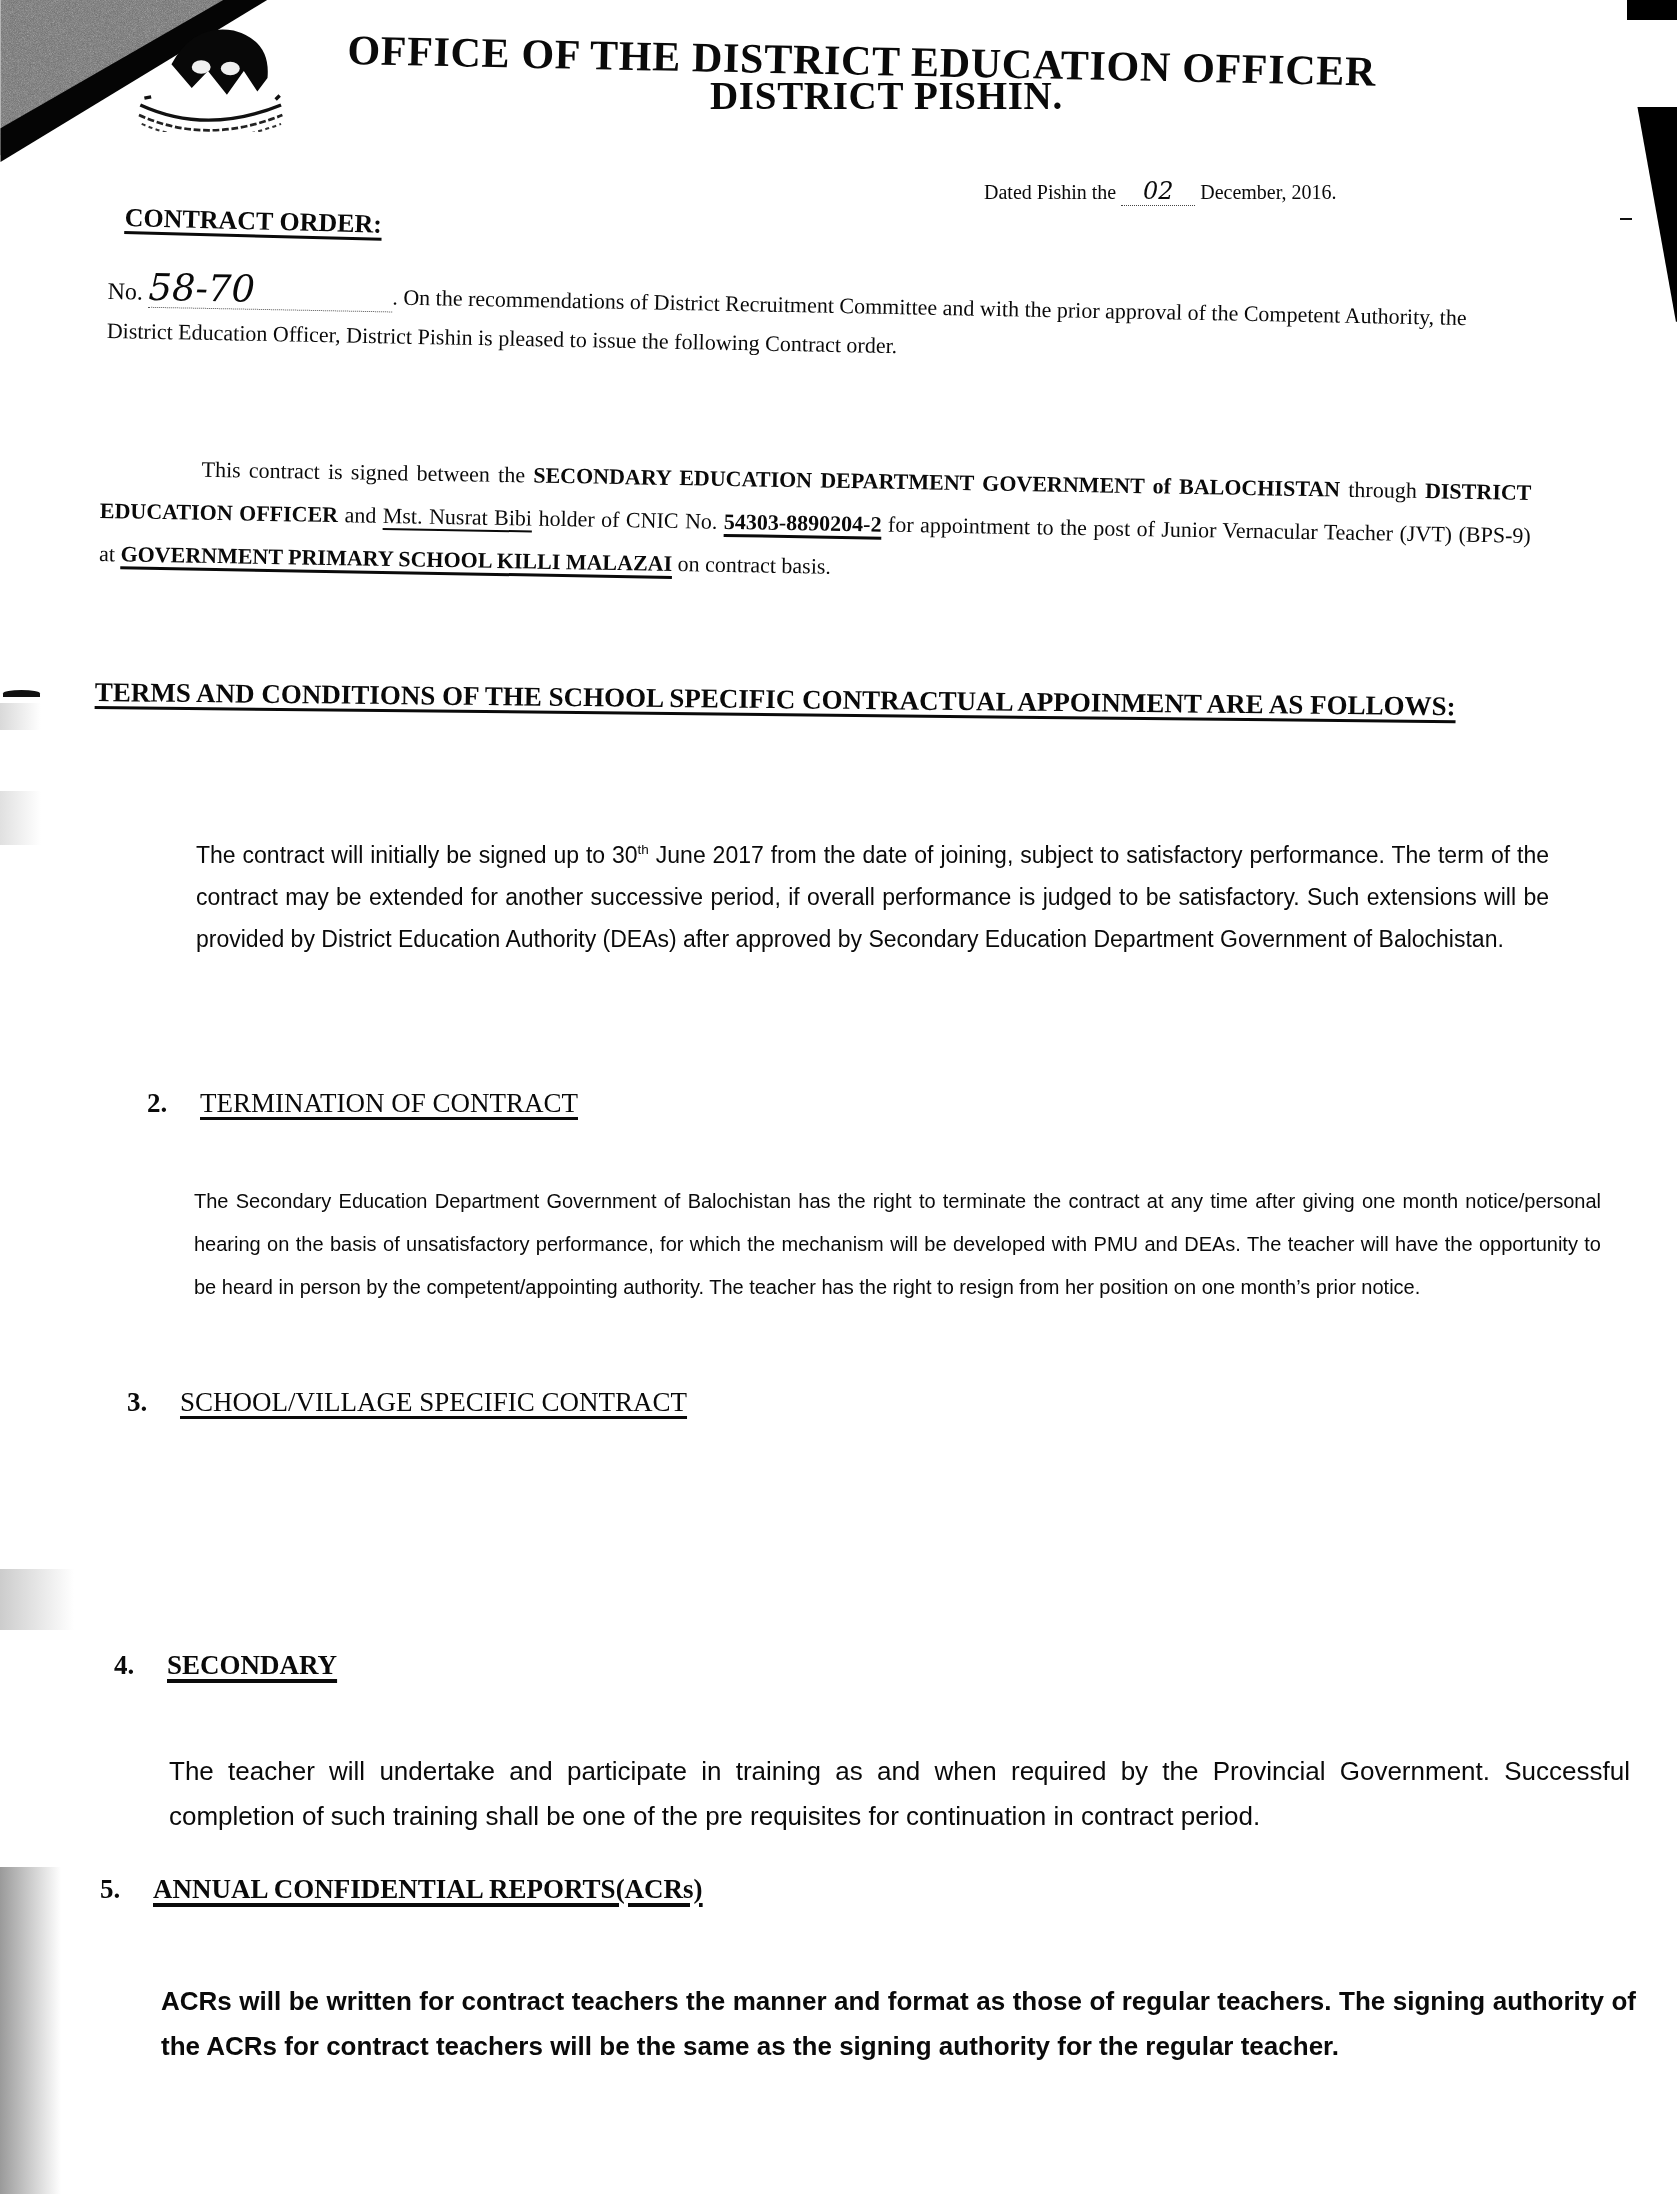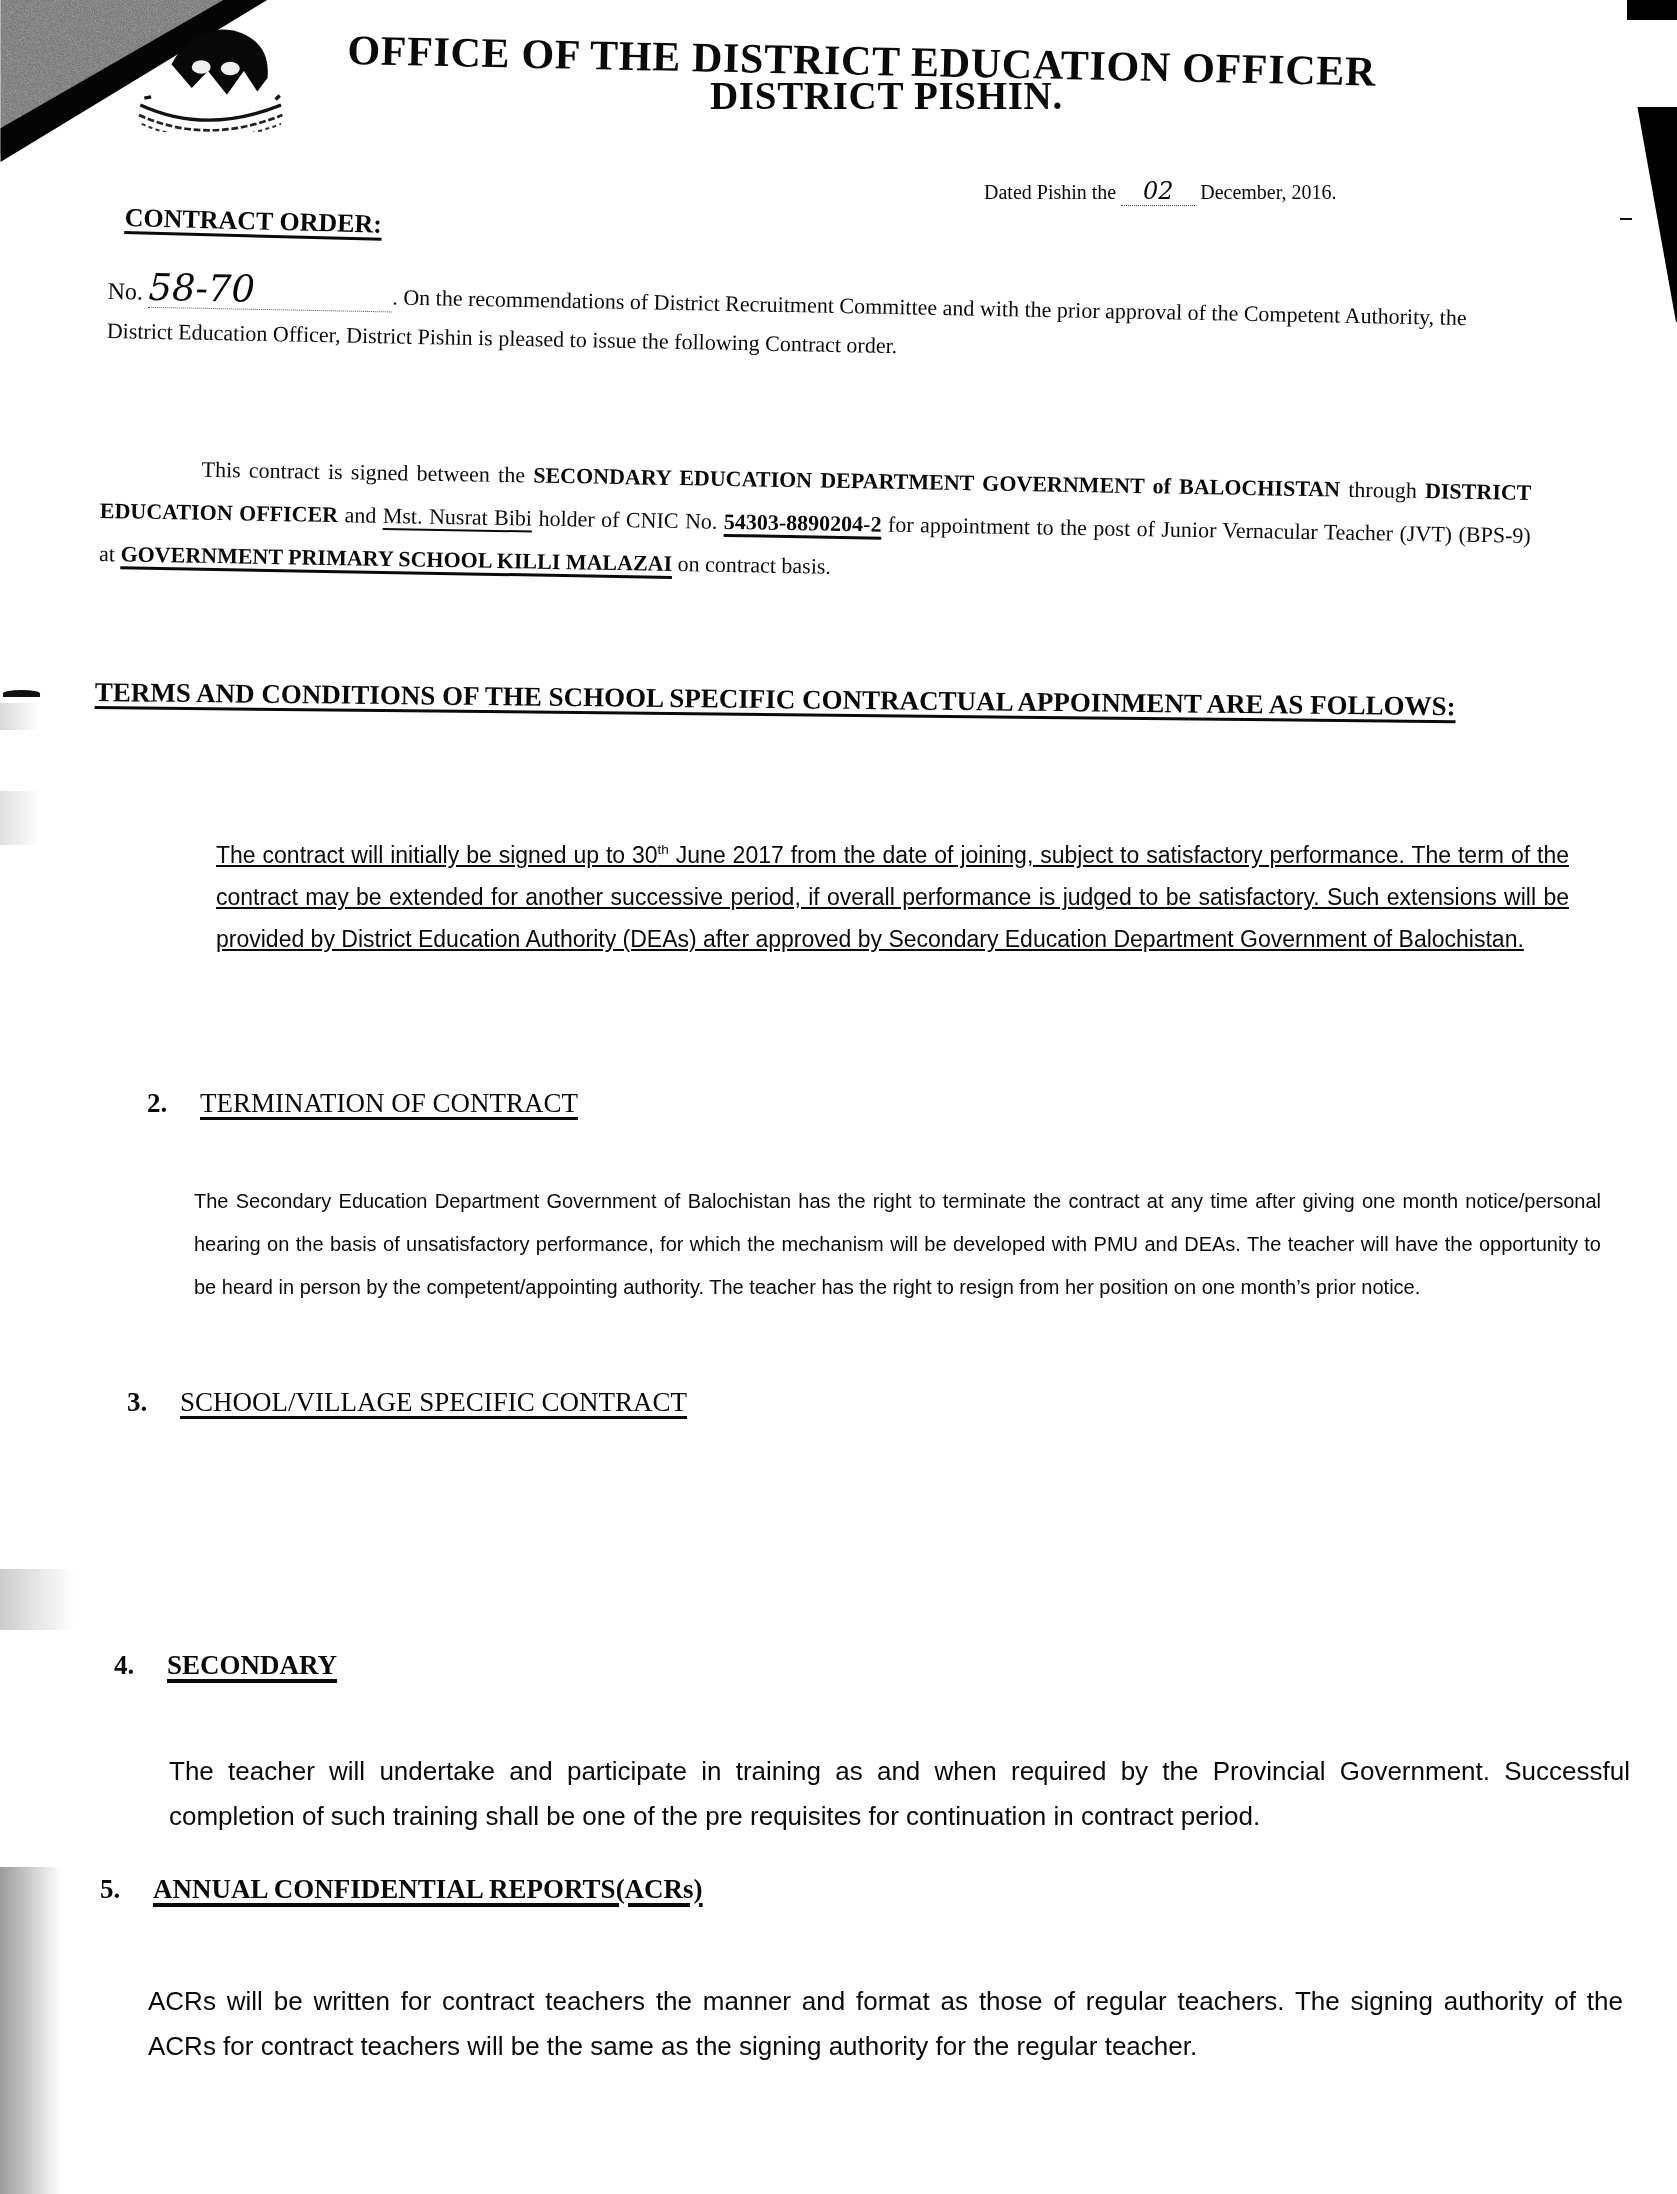--- a/index.html
+++ b/index.html
@@ -42,33 +42,33 @@
 
   #terms-heading { left: 95px; top: 670px; width: 1420px; font-size: 27px; font-weight: bold;
                    line-height: 45px; transform: rotate(0.6deg); transform-origin: left top; }
 
   .section { position: absolute; width: 1420px; }
   .sec-head { font-family: "Liberation Serif", serif; font-size: 27px; white-space: nowrap; }
   .sec-head .num { display: inline-block; width: 53px; font-weight: bold; }
   .sec-body { font-family: "Liberation Sans", sans-serif; font-size: 23px; text-align: justify; }
 
   #sec-1 { left: 162px; top: 798px; }
-  #sec-1 .sec-body { margin-left: 54px; margin-top: 31px; width: 1353px; line-height: 42px; text-decoration: underline; }
+  #sec-1 .sec-body { margin-left: 34px; margin-top: 31px; width: 1353px; line-height: 42px; }
 
   #sec-2 { left: 147px; top: 1088px; }
   #sec-2 .sec-body { margin-left: 47px; margin-top: 61px; width: 1407px; font-size: 20px; line-height: 43px; }
 
   #sec-3 { left: 127px; top: 1387px; }
   #sec-3 .sec-body { margin-left: 54px; margin-top: 68px; width: 1441px; font-size: 25px; line-height: 43px; }
 
   #sec-4 { left: 114px; top: 1650px; }
   #sec-4 .sec-body { margin-left: 55px; margin-top: 68px; width: 1461px; font-size: 26px; line-height: 45px; }
 
   #sec-5 { left: 100px; top: 1874px; }
-  #sec-5 .sec-body { margin-left: 48px; margin-top: 74px; width: 1475px; font-size: 26px; line-height: 45px; font-weight: normal; }
+  #sec-5 .sec-body { margin-left: 61px; margin-top: 74px; width: 1475px; font-size: 26px; line-height: 45px; font-weight: bold; }
 
   .stray-mark { position: absolute; background: #111; }
 </style>
 </head>
 <body>
 
 <svg id="scan-corner" class="abs" width="352" height="162" viewBox="0 0 520 240">
   <defs>
     <filter id="grain">
         <feTurbulence type="fractalNoise" baseFrequency="0.9" numOctaves="2" result="n"></feTurbulence>

